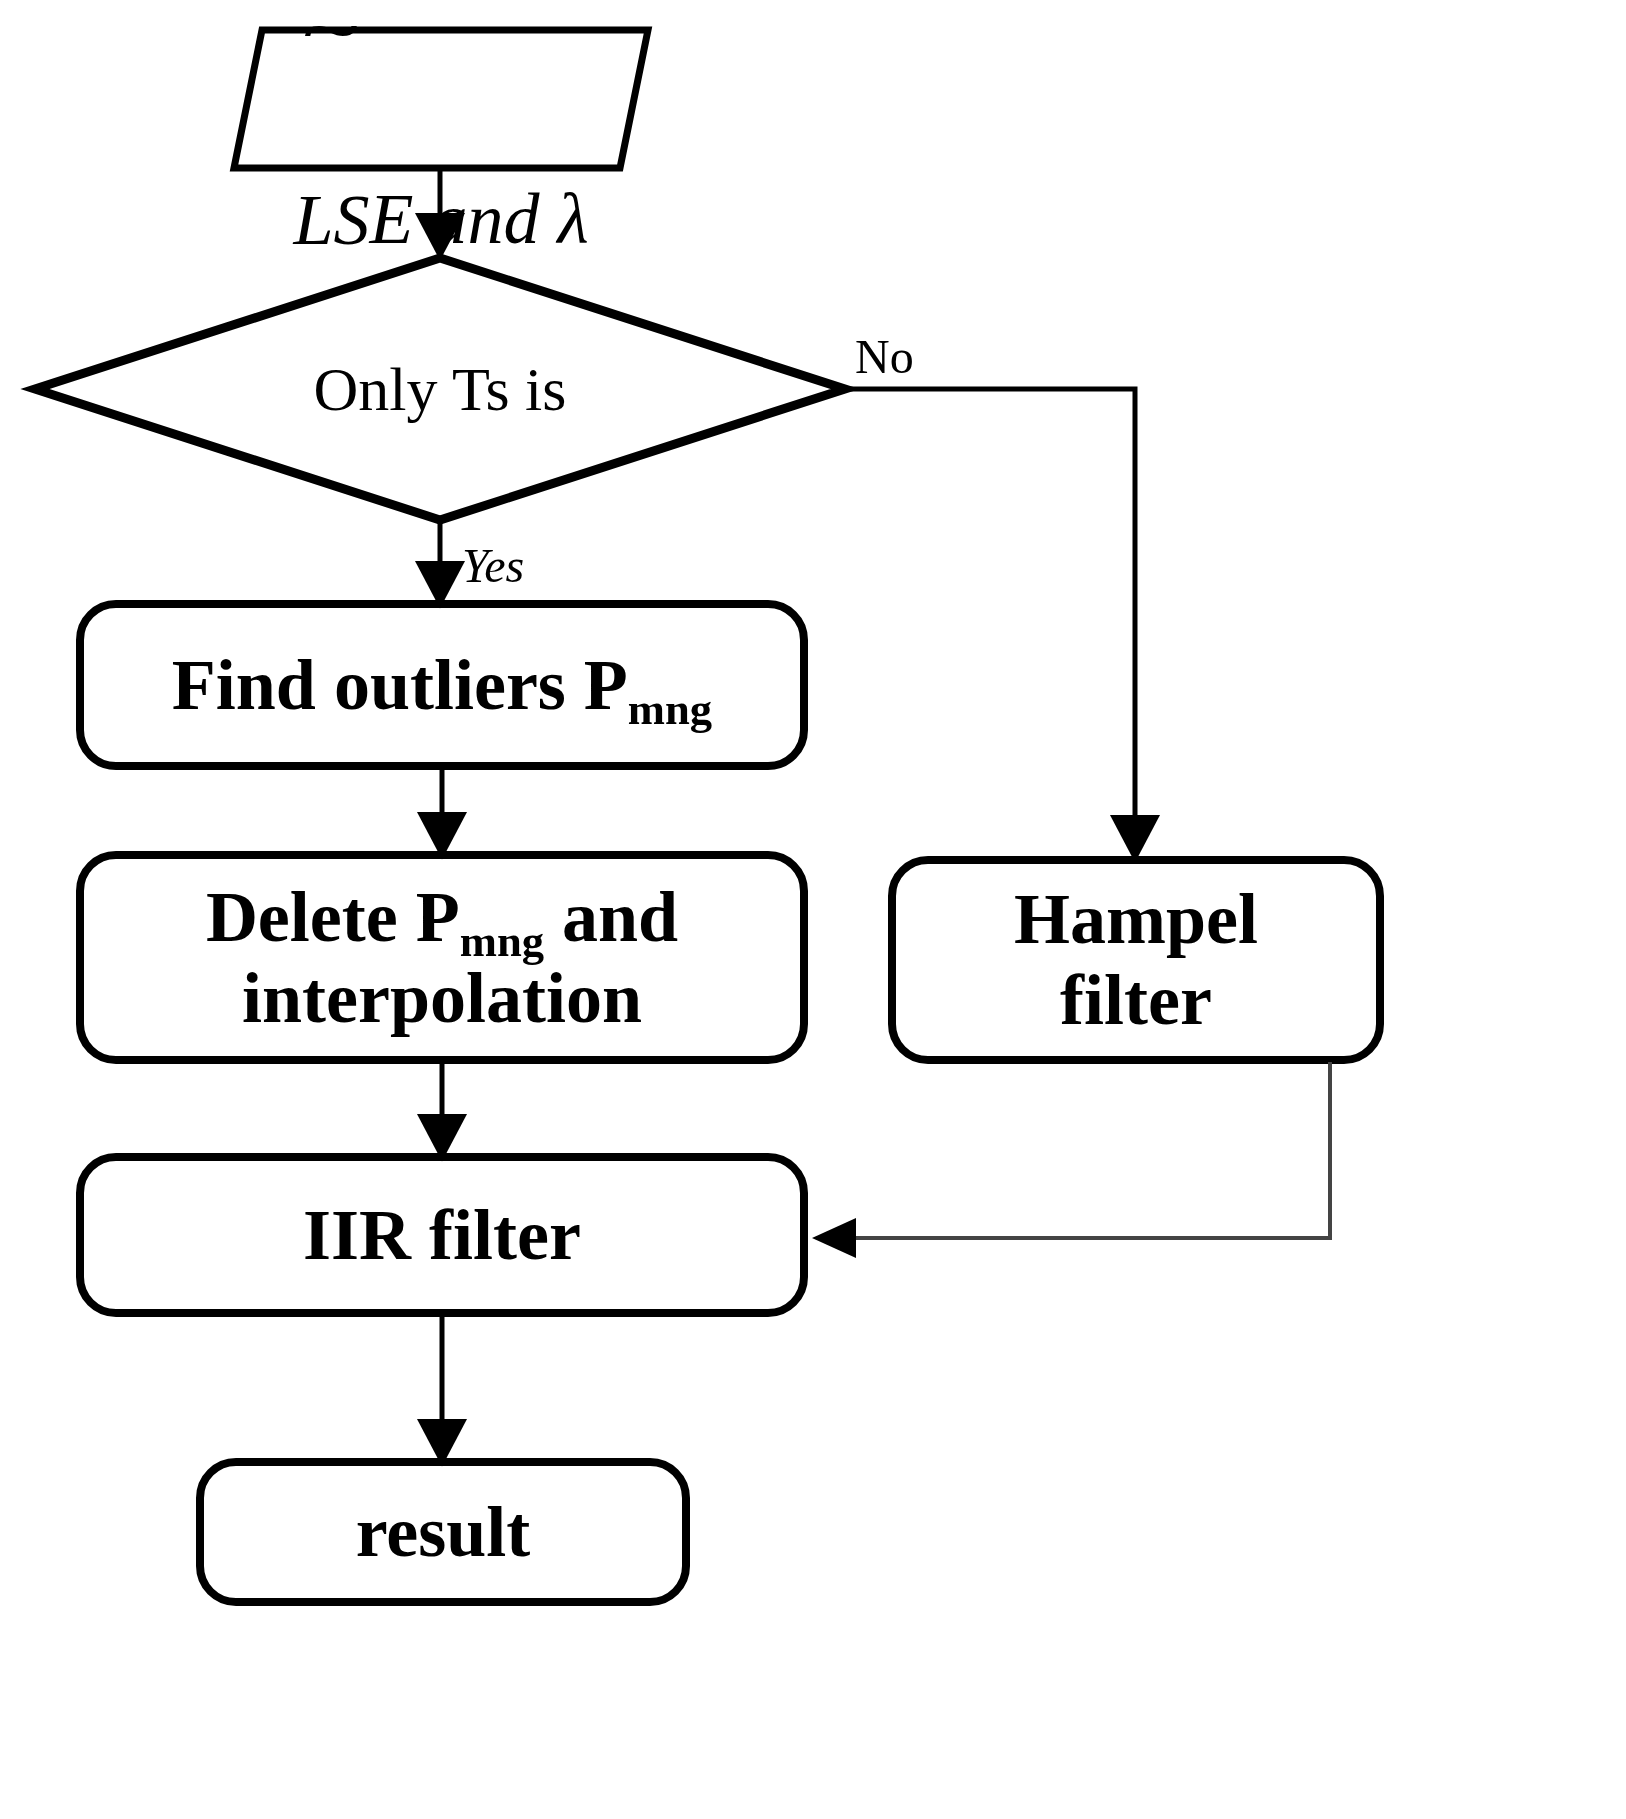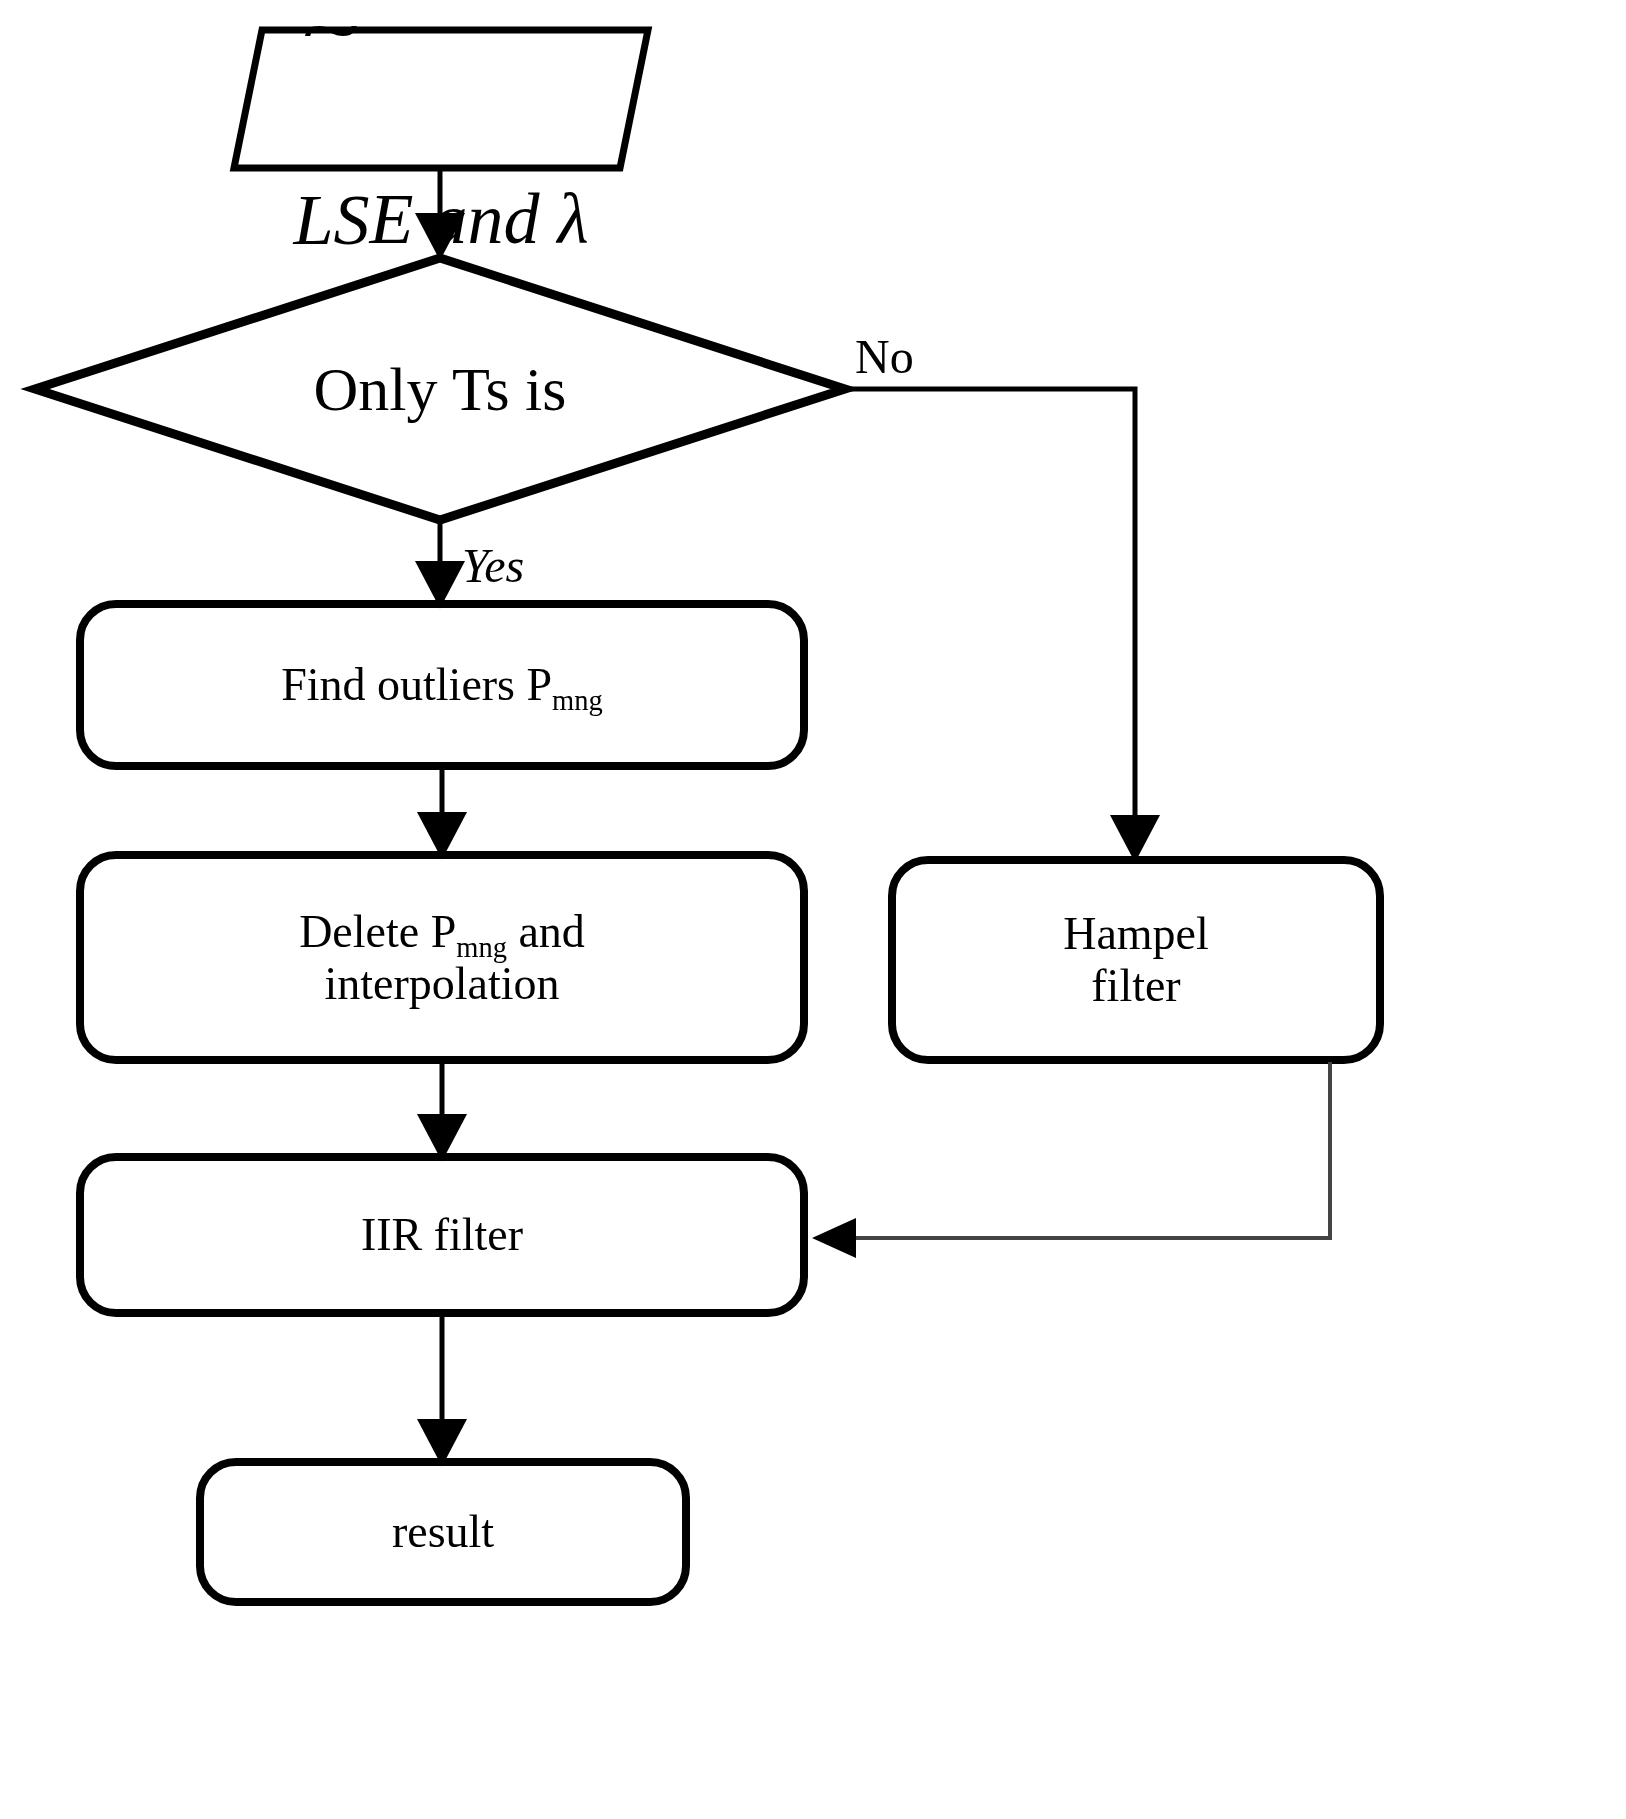--- a/index.html
+++ b/index.html
@@ -29,21 +29,21 @@
     position: absolute;
     display: flex;
     align-items: center;
     justify-content: center;
     text-align: center;
     line-height: 1.12;
     white-space: pre-line;
     pointer-events: none;
   }
   .lbl-io      { font-size: 72px; font-style: italic; }
-  .lbl-process { font-size: 46px; }
+  .lbl-process { font-size: 72px; font-weight: bold; }
   .lbl-decision{ font-size: 62px; }
   .sub {
     font-size: 0.62em;
     vertical-align: sub;
     line-height: 0;
     font-style: normal;
   }
   .tilde-wrap {
     position: relative;
     display: inline-block;

